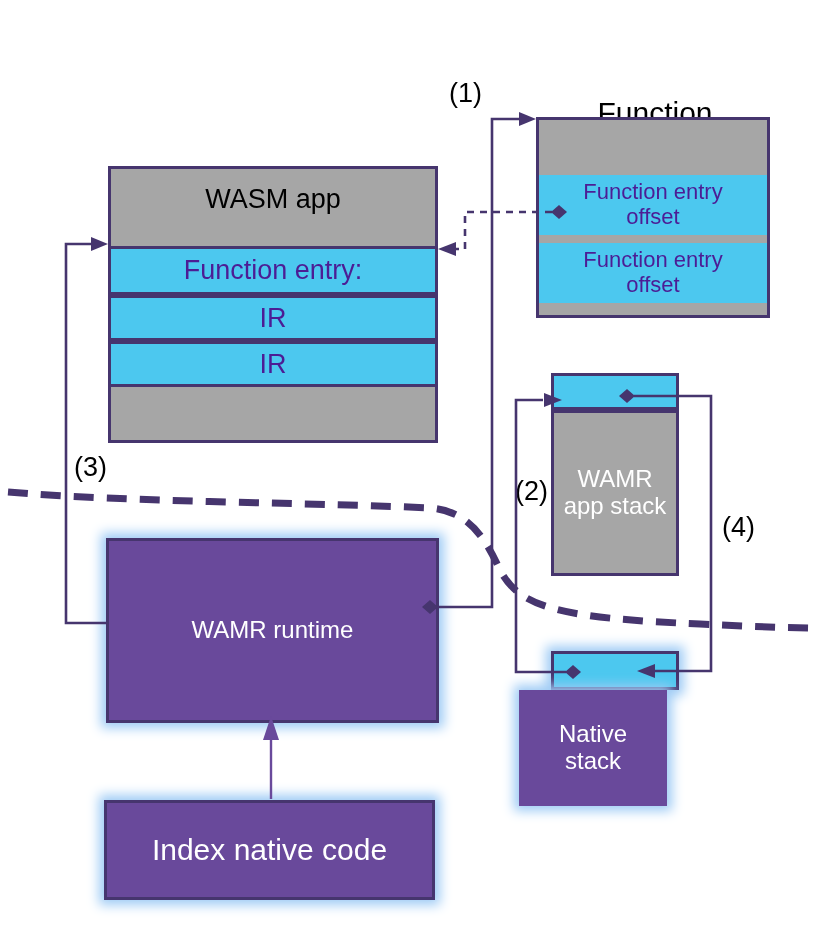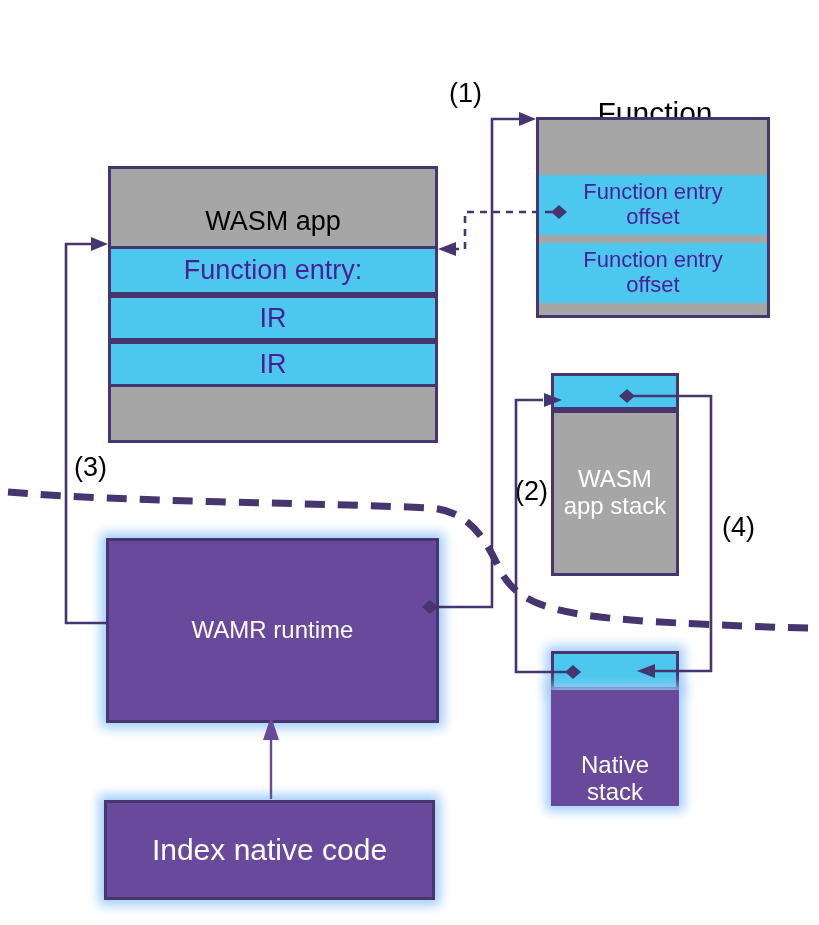--- a/index.html
+++ b/index.html
@@ -45,43 +45,43 @@
     <span style="white-space:pre-line;">Function entry
 offset</span>
   </div>
 
   <div class="box cyan" style="left:539px;top:243px;width:228px;height:60px;font-size:22px;">
     <span style="white-space:pre-line;">Function entry
 offset</span>
   </div>
 
   <div class="box bordered gray" style="left:108px;top:166px;width:330px;height:277px;align-items:flex-start;">
-    <span style="margin-top:37px;font-size:27px;color:#000;">WASM app</span>
+    <span style="margin-top:15px;font-size:27px;color:#000;">WASM app</span>
   </div>
 
   <div class="box bordered cyan" style="left:108px;top:246px;width:330px;height:49px;font-size:27px;">
     <span>Function entry:</span>
   </div>
 
   <div class="box bordered cyan" style="left:108px;top:295px;width:330px;height:46px;font-size:27px;">
     <span>IR</span>
   </div>
 
   <div class="box bordered cyan" style="left:108px;top:341px;width:330px;height:46px;font-size:27px;">
     <span>IR</span>
   </div>
 
   <div class="box bordered cyan" style="left:551px;top:373px;width:128px;height:37px;"></div>
   <div class="box bordered gray" style="left:551px;top:410px;width:128px;height:166px;font-size:24px;color:#fff;">
-    <span style="white-space:pre-line;color:#fff;">WASM
+    <span style="white-space:pre-line;color:#fff;">WAMR
 app stack</span>
   </div>
 
   <div class="box bordered cyan glow" style="left:551px;top:651px;width:128px;height:39px;"></div>
-  <div class="box purple glow" style="left:551px;top:690px;width:128px;height:116px;font-size:24px;align-items:flex-end;">
+  <div class="box purple glow" style="left:519px;top:690px;width:148px;height:116px;font-size:24px;">
     <span style="white-space:pre-line;">Native
 stack</span>
   </div>
 
   <div class="box bordered purple glow" style="left:106px;top:538px;width:333px;height:185px;font-size:24px;">
     <span>WAMR runtime</span>
   </div>
 
   <div class="box bordered purple glow" style="left:104px;top:800px;width:331px;height:100px;font-size:30px;">
     <span>Index native code</span>

